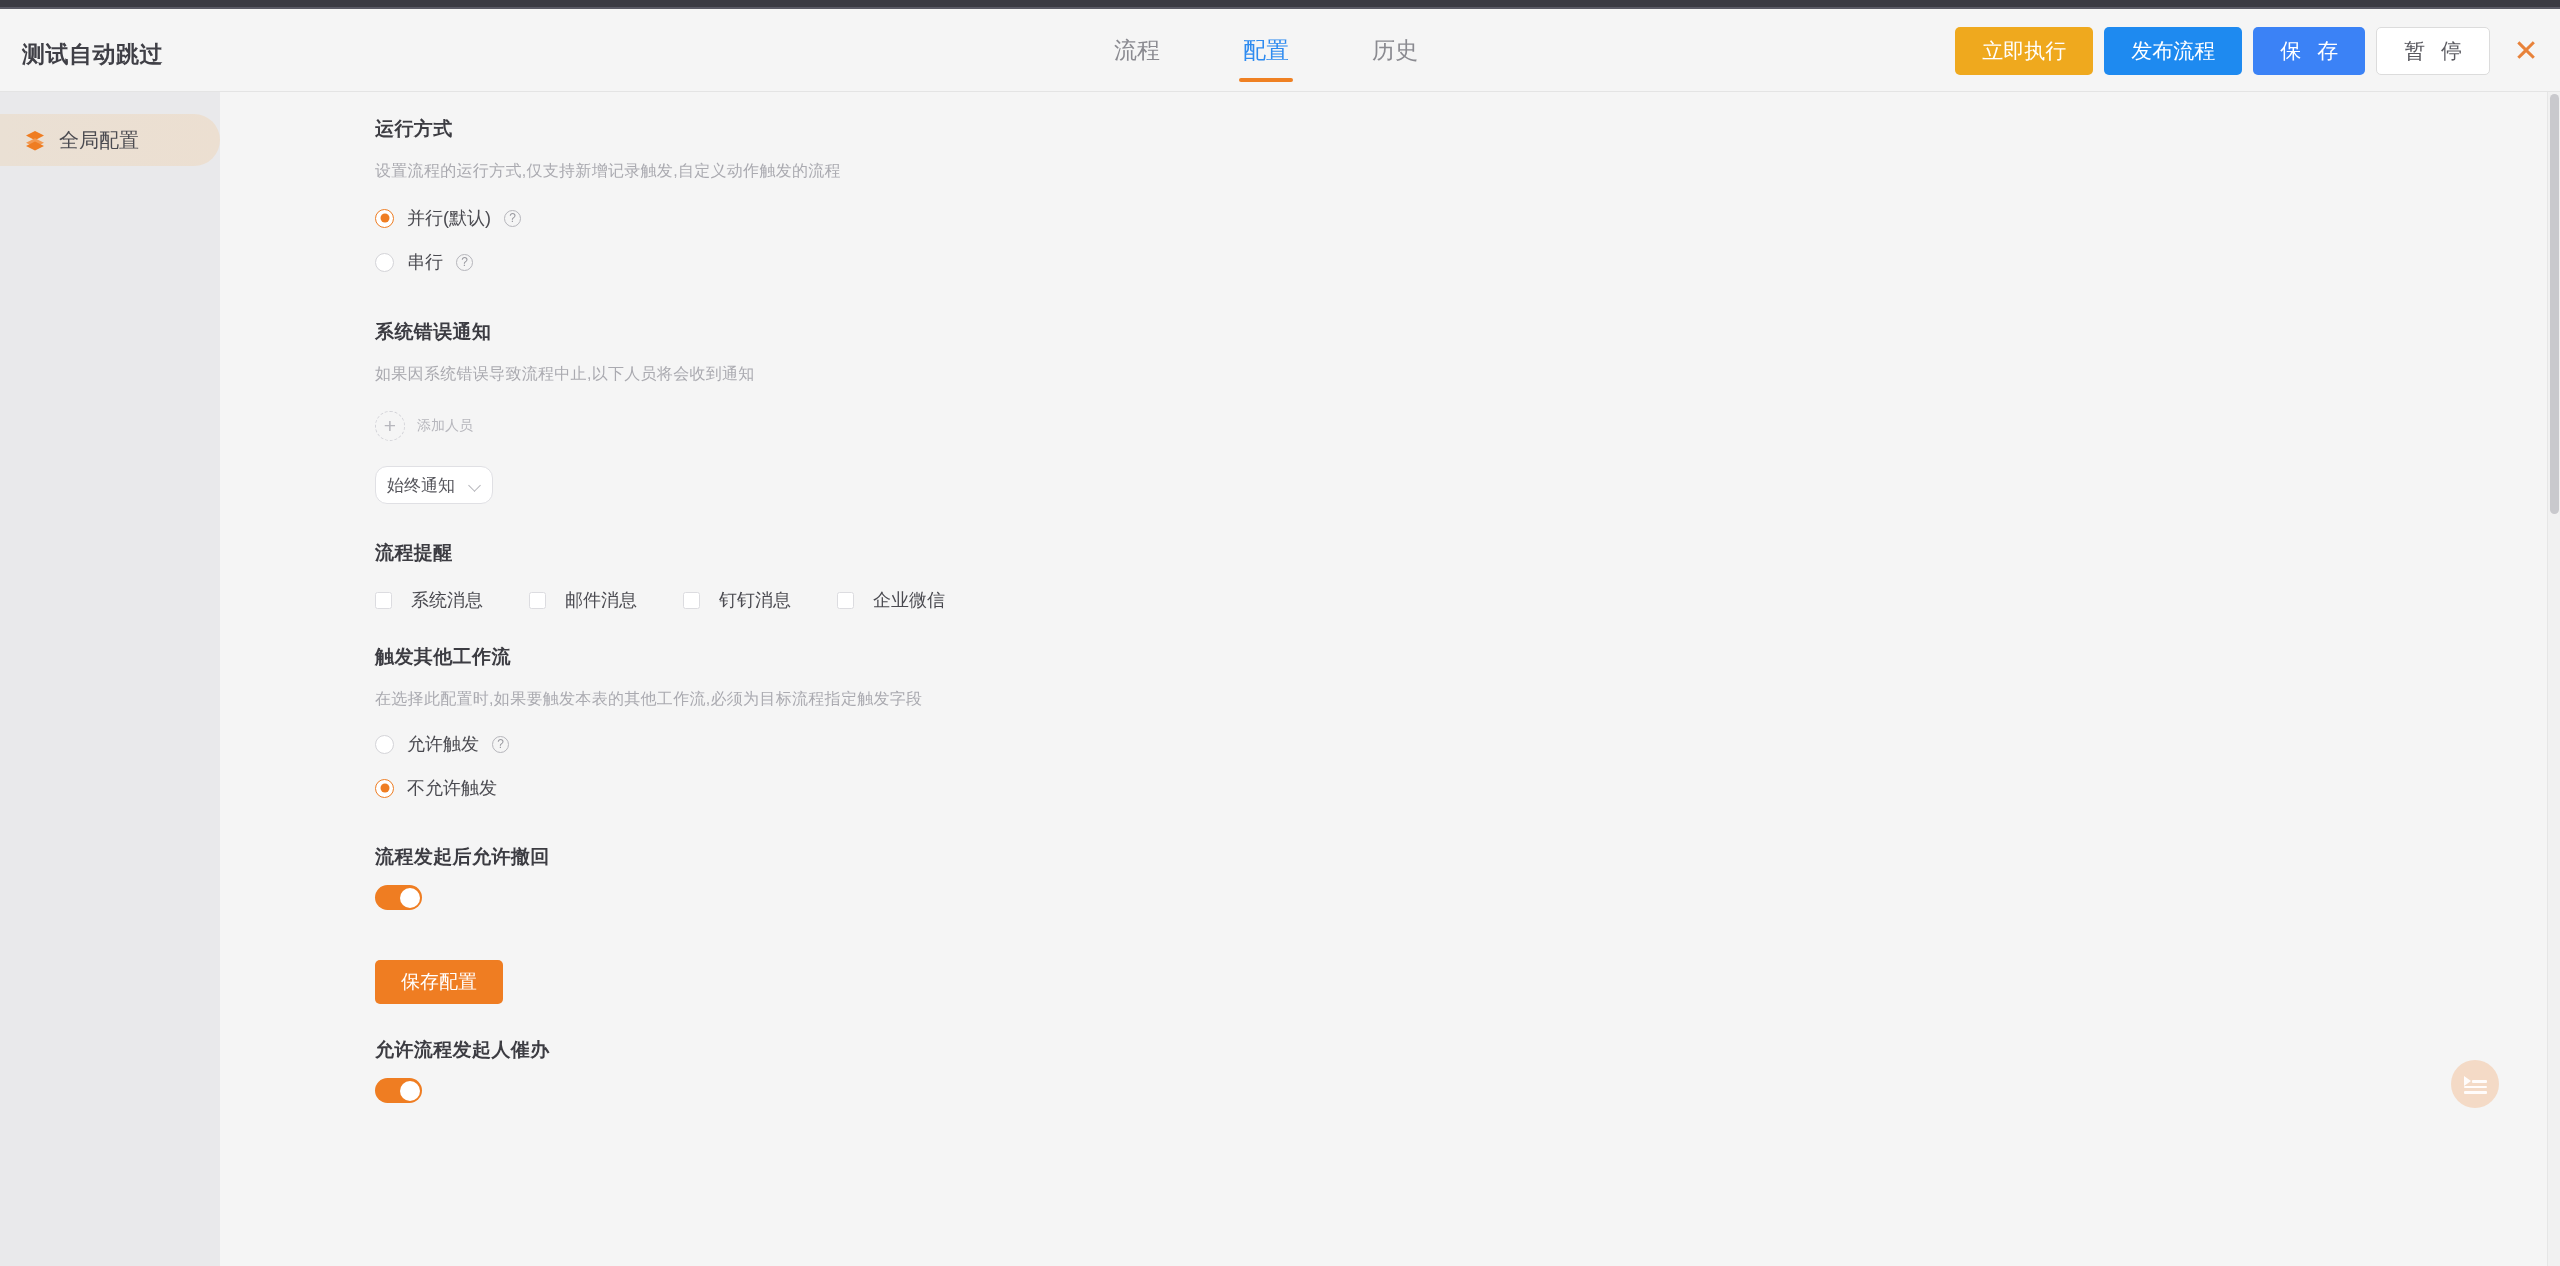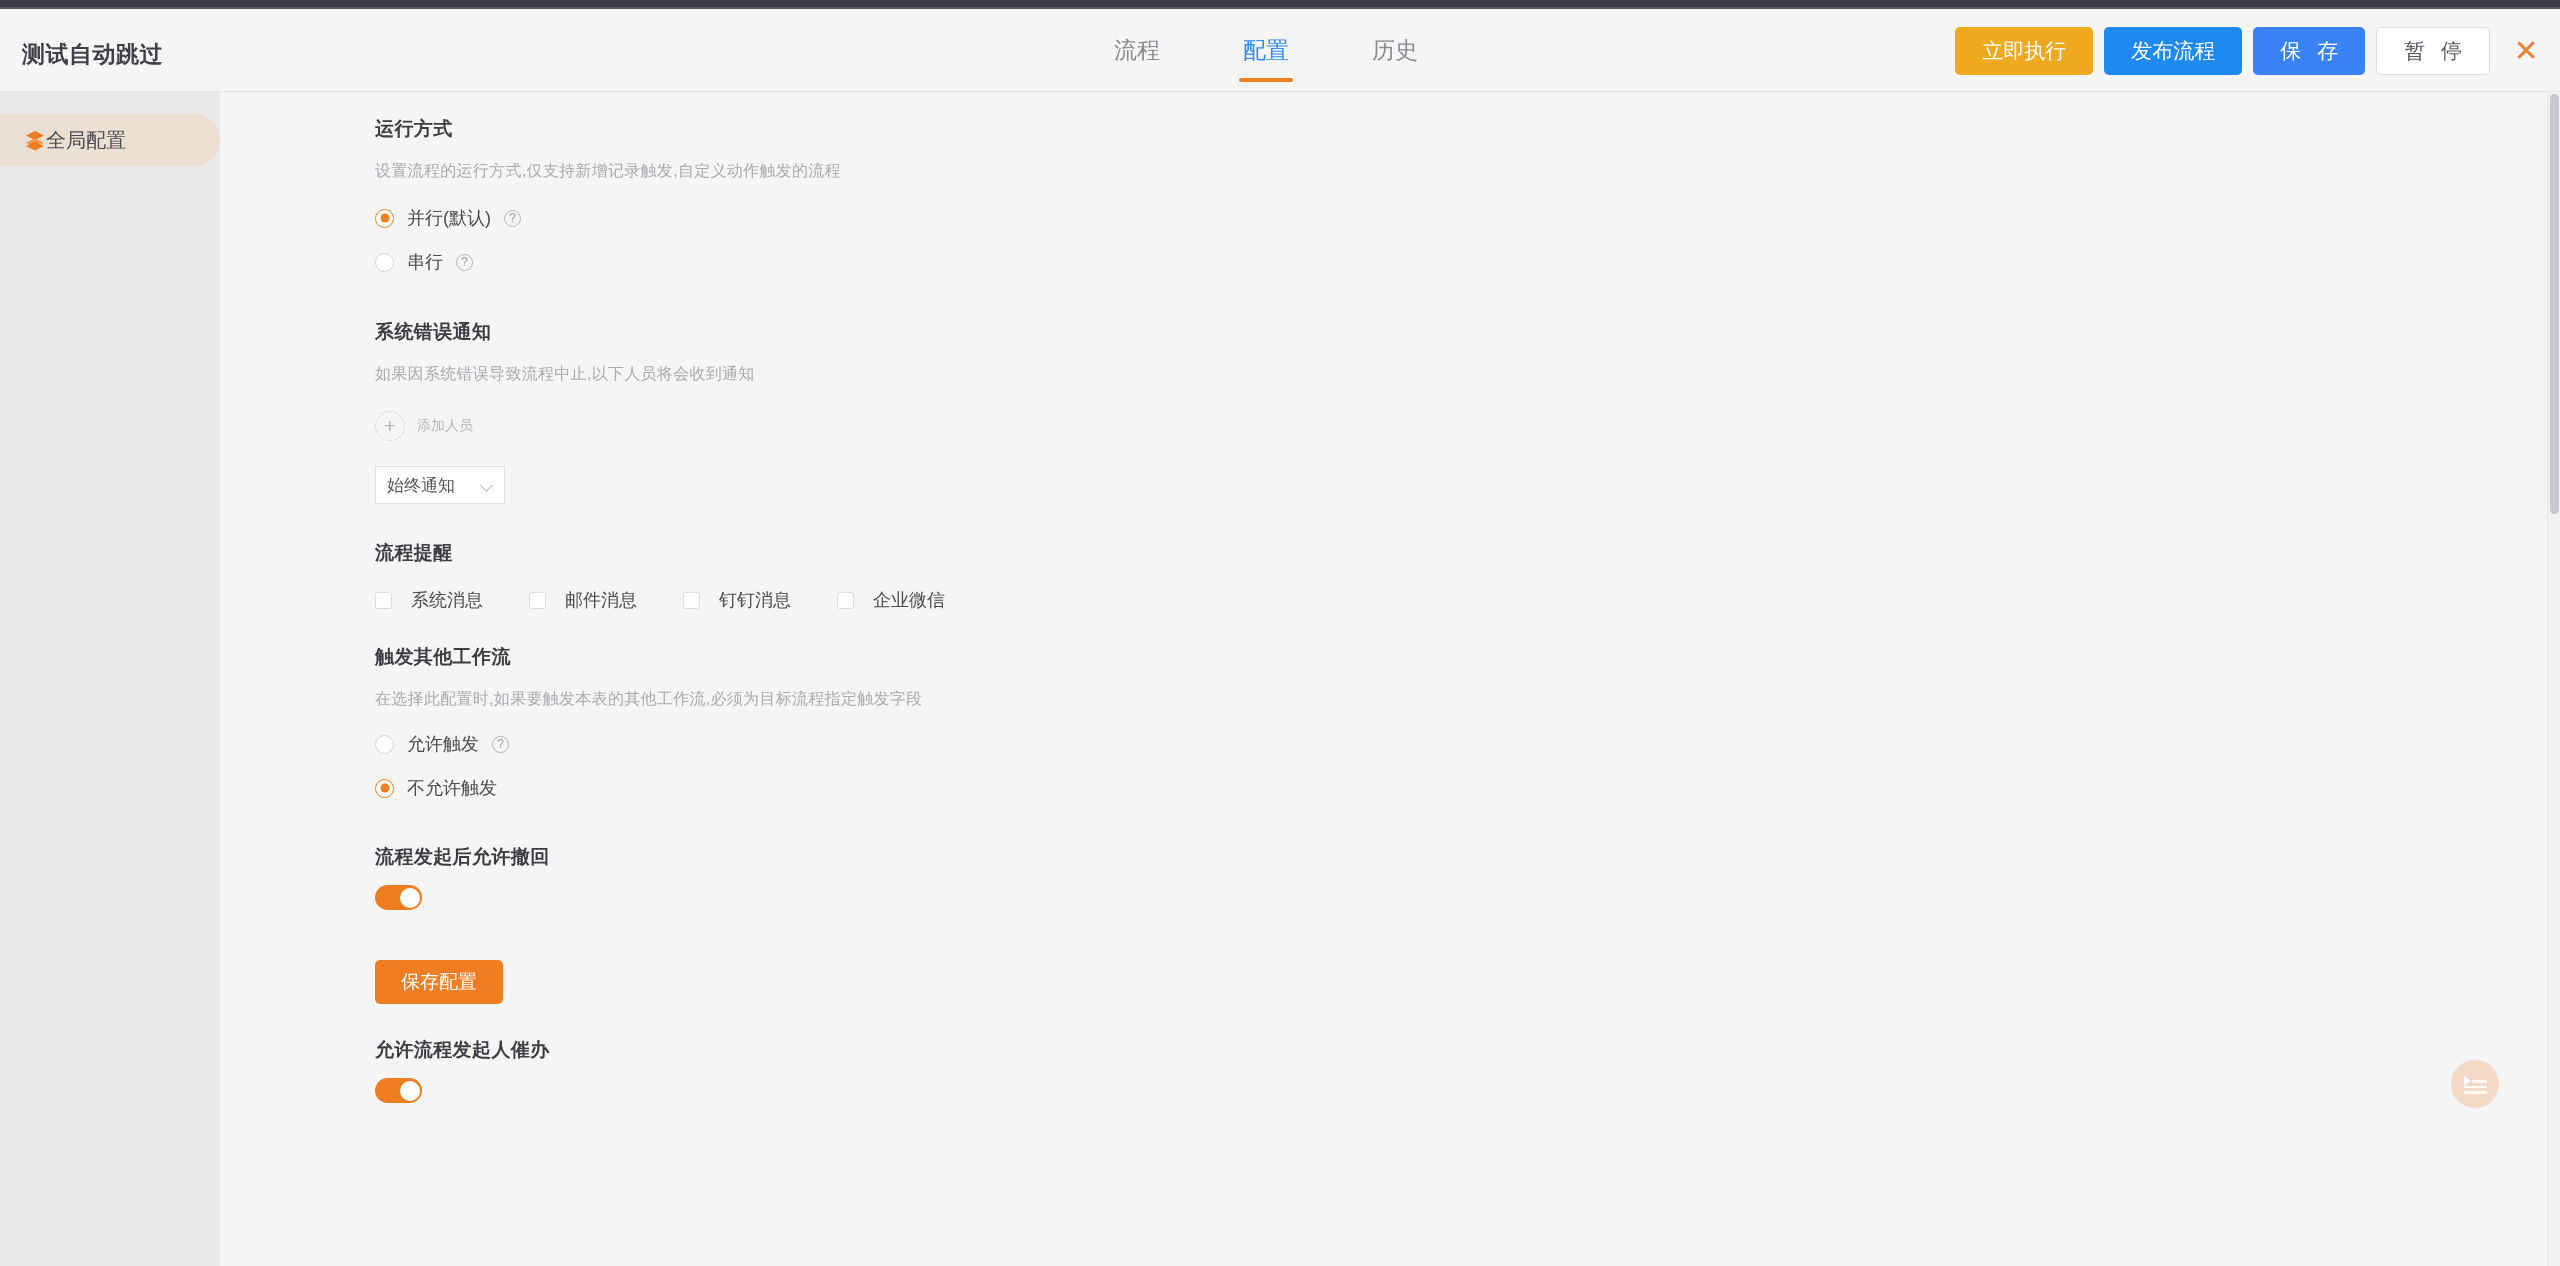--- a/index.html
+++ b/index.html
@@ -67,21 +67,21 @@
     font-weight: 300; line-height: 1;
   }
 
   
   .sidebar {
     position: absolute; left: 0; top: 92px; width: 220px; height: 1174px;
     background: #e9e9eb;
   }
   .side-item {
     position: relative; margin: 22px 0 0 0; height: 52px;
-    display: flex; align-items: center; padding-left: 24px;
+    display: flex; align-items: center; gap: 13px; padding-left: 24px;
     border-radius: 0 26px 26px 0; cursor: pointer;
     background: linear-gradient(90deg, #eae0d4 0%, #ecdfd1 100%);
     text-align: center;
   }
   .side-item-label { font-size: 20px; color: #4a4a50; font-weight: 500; }
   .layers-icon { width: 22px; height: 22px; position: relative; }
 
   
   .main {
     position: absolute; left: 220px; top: 92px; width: 2327px; height: 1174px;
@@ -123,21 +123,21 @@
   .add-circle {
     width: 30px; height: 30px; border-radius: 50%;
     border: 1.4px dashed #d3d3d8; color: #b7b7bd; font-size: 21px;
     display: flex; align-items: center; justify-content: center;
     line-height: 1; padding-bottom: 2px;
   }
   .add-person-label { font-size: 14px; color: #b7b7bd; }
 
   
   .select {
-    width: 130px; height: 38px; border: 1px solid #e0e0e4; border-radius: 0;
+    width: 118px; height: 38px; border: 1px solid #e0e0e4; border-radius: 12px;
     background: #fff; display: flex; align-items: center;
     padding: 0 11px; cursor: pointer; justify-content: space-between;
   }
   .select-value { font-size: 17px; color: #56565c; }
   .chev { width: 11px; height: 11px; position: relative; }
   .chev::after {
     content: ""; position: absolute; left: 0; top: 1px;
     width: 8px; height: 8px;
     border-right: 1.5px solid #b4b4ba; border-bottom: 1.5px solid #b4b4ba;
     transform: rotate(45deg);

